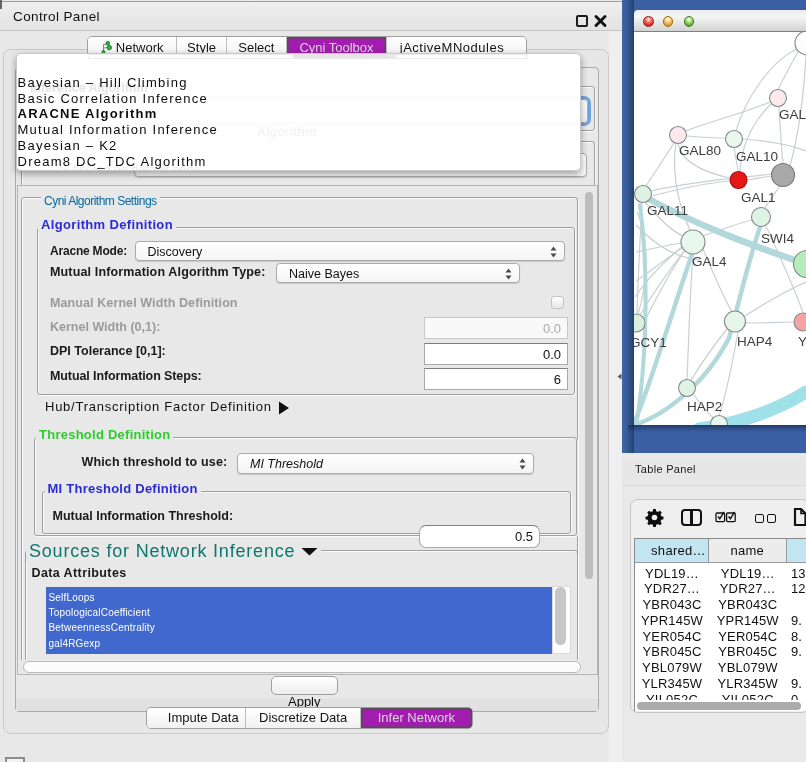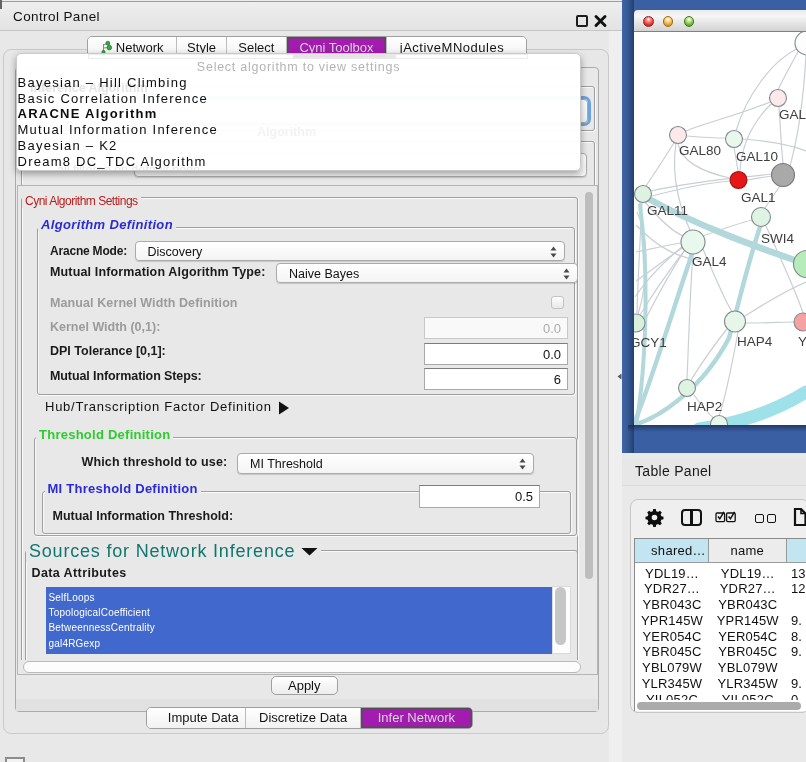--- a/index.html
+++ b/index.html
@@ -55,36 +55,36 @@
 <div class="combo" style="left:134px;top:99px;width:454px;height:24px;box-shadow:0 0 0 3px rgba(96,155,221,0.9);"></div>
 <div class="group" style="left:21px;top:141px;width:574px;height:46px;"></div>
 <div class="combo" style="left:134px;top:153px;width:453px;height:24px;"></div>
 
 <div class="abs" style="left:17px;top:185px;width:581px;height:490px;border:1px solid #b5b5b5;background:#e8e8e8;"></div>
 
 <div class="abs" style="left:0;top:186px;width:599px;height:474px;overflow:hidden;">
 <div class="abs" style="left:0;top:-186px;width:599px;height:762px;">
 
   <div class="group" style="left:21px;top:197px;width:557px;height:478px;">
-    <span class="gtitle" style="color:#b91c1c;font-size:12px;letter-spacing:-0.5px;left:0;top:-4px;">Cyni Algorithm Settings</span>
-  </div>
-
-  <div class="group" style="left:37px;top:227px;width:538px;height:168px;font-style:italic;">
+    <span class="gtitle" style="color:#0369a1;font-size:12px;letter-spacing:-0.5px;left:19px;top:-4px;">Cyni Algorithm Settings</span>
+  </div>
+
+  <div class="group" style="left:37px;top:227px;width:538px;height:168px;">
     <span class="gtitle" style="color:#2b2bd4;font-weight:bold;font-size:13px;letter-spacing:0.35px;left:0px;top:-11.5px;">Algorithm Definition</span>
   </div>
   <div class="lbl" style="left:50px;top:244px;font-size:12px;letter-spacing:-0.2px;">Aracne Mode:</div>
   <div class="combo" style="left:134.5px;top:240.5px;width:430.5px;height:20.5px;">
         <span class="tx">Discovery</span>
     <svg class="arrows" viewBox="0 0 9 14">
           <path d="M4.5,1.5 L7.5,5.5 L1.5,5.5 Z M4.5,12.5 L1.5,8.5 L7.5,8.5 Z" fill="#4a4a4a"></path>
         </svg>
       </div>
 
   <div class="lbl" style="left:50px;top:265px;letter-spacing:0.15px;">Mutual Information Algorithm Type:</div>
-  <div class="combo" style="left:276px;top:262.5px;width:302px;height:20.5px;">
+  <div class="combo" style="left:276px;top:262.5px;width:244px;height:20.5px;">
         <span class="tx">Naive Bayes</span>
     <svg class="arrows" viewBox="0 0 9 14">
           <path d="M4.5,1.5 L7.5,5.5 L1.5,5.5 Z M4.5,12.5 L1.5,8.5 L7.5,8.5 Z" fill="#4a4a4a"></path>
         </svg>
       </div>
 
   <div class="dlbl" style="left:50px;top:295.5px;letter-spacing:0.1px;">Manual Kernel Width Definition</div>
   <div class="abs" style="left:551px;top:296px;width:12.5px;height:12.5px;background:linear-gradient(#fdfdfd,#e8e8e8);border:1px solid #c3c3c3;border-radius:3px;"></div>
 
   <div class="dlbl" style="left:50px;top:319.5px;">Kernel Width (0,1):</div>
@@ -98,68 +98,67 @@
 
   <div class="abs" style="left:45px;top:398.5px;font-size:13px;letter-spacing:0.75px;color:#111;">Hub/Transcription Factor Definition</div>
   <svg class="abs" style="left:277px;top:400px;" width="13" height="16" viewBox="0 0 13 16">
         <path d="M2,1.5 L12,8 L2,14.5 Z" fill="#111"></path>
       </svg>
 
   <div class="group" style="left:34px;top:437px;width:542.5px;height:99px;">
     <span class="gtitle" style="color:#2ecc2e;font-weight:bold;font-size:13px;letter-spacing:0.25px;left:1px;top:-11.5px;">Threshold Definition</span>
   </div>
   <div class="lbl" style="left:81.5px;top:455px;letter-spacing:0.15px;">Which threshold to use:</div>
-  <div class="combo" style="left:237px;top:452.5px;width:297px;height:21.5px;">
+  <div class="combo" style="left:237px;top:452.5px;width:297px;height:21.5px;font-style:italic;">
         <span class="tx">MI Threshold</span>
     <svg class="arrows" viewBox="0 0 9 14">
           <path d="M4.5,1.5 L7.5,5.5 L1.5,5.5 Z M4.5,12.5 L1.5,8.5 L7.5,8.5 Z" fill="#4a4a4a"></path>
         </svg>
       </div>
 
   <div class="group" style="left:41.5px;top:491px;width:529.5px;height:43px;">
     <span class="gtitle" style="color:#2b2bd4;font-weight:bold;font-size:13px;letter-spacing:0.25px;left:2px;top:-11.5px;">MI Threshold Definition</span>
   </div>
   <div class="lbl" style="left:52.5px;top:508.5px;">Mutual Information Threshold:</div>
-  <div class="field" style="left:419px;top:485px;width:121px;height:23px;">0.5</div>
+  <div class="field" style="left:419px;top:525px;width:121px;height:23px;border-radius:7px;">0.5</div>
 
   <div class="group" style="left:25px;top:550px;width:552.5px;height:125px;">
     <span class="gtitle" style="color:#0f766e;font-size:18px;letter-spacing:0.8px;left:0;top:-10.5px;">Sources for Network Inference <svg width="17" height="9" viewBox="0 0 17 9" style="vertical-align:1px;">
             <path d="M0.5,1 L16.5,1 L8.5,8.5 Z" fill="#111"></path>
           </svg></span>
   </div>
   <div class="lbl" style="left:31.5px;top:566px;letter-spacing:0.4px;">Data Attributes</div>
   <div class="abs" style="left:45.8px;top:587px;width:506px;height:67px;background:#4168cc;overflow:hidden;">
     <div style="position:absolute;left:2.7px;top:2.5px;font-size:10px;color:#fff;line-height:15.4px;letter-spacing:0.2px;">SelfLoops<br>TopologicalCoefficient<br>BetweennessCentrality<br>gal4RGexp</div>
   </div>
   <div class="abs" style="left:551.8px;top:586px;width:19px;height:68px;background:#fdfdfd;border:1px solid #dadada;"></div>
   <div class="abs" style="left:555px;top:587px;width:11px;height:58px;background:#c6c6c6;border-radius:6px;"></div>
 </div>
 </div>
 
 <div class="abs" style="left:584.5px;top:192px;width:8.5px;height:387px;background:#bdbdbd;border-radius:5px;"></div>
 <div class="abs" style="left:23px;top:661px;width:558px;height:12px;background:#fcfcfc;border:1px solid #bababa;border-radius:7px;"></div>
 
 <div class="abs" style="left:16px;top:699px;width:582px;height:12px;background:#e1e1e1;"></div>
 
-<div class="abs" style="left:271px;top:675.5px;width:66.5px;height:19px;background:linear-gradient(#ffffff,#ededed);border:1px solid #9f9f9f;border-radius:5px;text-align:center;font-size:13px;color:#111;padding-top:1px;">Apply</div>
+<div class="abs" style="left:271px;top:675.5px;width:66.5px;height:19px;background:linear-gradient(#ffffff,#ededed);border:1px solid #9f9f9f;border-radius:5px;text-align:center;font-size:13px;color:#111;padding-top:17px;">Apply</div>
 
 <div class="abs" style="left:146px;top:707px;width:327px;height:21.5px;border:1px solid #9f9f9f;border-radius:5px;display:flex;overflow:hidden;">
   <div class="tabseg" style="width:100px;padding-left:14px;">Impute Data</div>
   <div class="tabseg" style="width:115px;">Discretize Data</div>
   <div class="tabseg sel" style="width:112px;">Infer Network</div>
 </div>
 
 <div class="abs" style="left:5px;top:757px;width:20px;height:14px;border:2px solid #8c8c8c;background:#f2f2f2;"></div>
 
 <div class="abs" style="left:16px;top:52.5px;width:565px;height:118px;background:rgba(255,255,255,0.97);border:1px solid #c9c9c9;border-radius:5px;box-shadow:0 3px 7px rgba(0,0,0,0.35);overflow:hidden;">
   <div style="position:absolute;left:0;top:0;width:100%;height:5px;opacity:0.15;">
     <div style="position:absolute;left:71px;top:0;width:440px;height:5px;background:#fff;border:1px solid #888;"></div>
     <div style="position:absolute;left:276px;top:0;width:103px;height:5px;background:#6f6f6f;"></div>
   </div>
-  <div style="position:absolute;left:0;top:6px;width:100%;text-align:center;font-size:12.5px;color:#b4b4b4;letter-spacing:0.75px;">Select algorithm to view settings</div>
   <div style="position:absolute;left:13px;top:27px;font-size:12.5px;color:#e5e5e5;font-weight:bold;">Inference Algorithm</div>
   <div style="position:absolute;left:240px;top:71px;font-size:12.5px;color:#f3f3f3;font-weight:bold;">Algorithm</div>
   <div style="position:absolute;left:40px;top:109px;font-size:12.5px;color:#e9e9e9;">all filtered on default node</div>
   <div style="position:absolute;left:0.5px;top:21.5px;font-size:13px;color:#0d0d0d;line-height:15.7px;letter-spacing:1.25px;">
     Bayesian – Hill Climbing<br>
     Basic Correlation Inference<br>
     <b>ARACNE Algorithm</b><br>
     Mutual Information Inference<br>
     Bayesian – K2<br>
     Dream8 DC_TDC Algorithm
@@ -253,21 +252,21 @@
     <text x="737" y="345.5">HAP4</text>
     <text x="798" y="345.5">Y</text>
     <text x="687" y="410.5">HAP2</text>
   </g>
 </svg>
 </div>
 <div class="abs" style="left:628px;top:425px;width:178px;height:7px;background:linear-gradient(rgba(10,20,50,0.5),rgba(10,20,50,0));"></div>
 
 <div class="abs" style="left:622px;top:453px;width:184px;height:309px;background:#e9e9e9;"></div>
 <div class="abs" style="left:622px;top:458px;width:184px;height:28px;background:#e7e7e7;border-bottom:1px solid #dcdcdc;"></div>
-<div class="abs" style="left:635px;top:462.5px;font-size:14px;color:#1a1a1a;letter-spacing:0.3px;text-align:right;">Table Panel</div>
+<div class="abs" style="left:635px;top:462.5px;font-size:11px;color:#1a1a1a;letter-spacing:0.3px;text-align:right;">Table Panel</div>
 
 <div class="abs" style="left:630px;top:499px;width:180px;height:214px;border:1px solid #c6c6c6;border-radius:8px;background:#efefef;"></div>
 
 <svg class="abs" style="left:645px;top:508px;" width="19" height="19" viewBox="0 0 19 19">
   <path fill="#0d0d0d" d="M8.2,1 L10.8,1 L11.2,3.2 a6.5,6.5 0 0 1 1.8,0.75 L14.9,2.7 L16.8,4.6 L15.55,6.5 a6.5,6.5 0 0 1 0.75,1.8 L18.5,8.7 L18.5,11.3 L16.3,11.7 a6.5,6.5 0 0 1 -0.75,1.8 L16.8,15.4 L14.9,17.3 L13,16.05 a6.5,6.5 0 0 1 -1.8,0.75 L10.8,19 L8.2,19 L7.8,16.8 a6.5,6.5 0 0 1 -1.8,-0.75 L4.1,17.3 L2.2,15.4 L3.45,13.5 a6.5,6.5 0 0 1 -0.75,-1.8 L0.5,11.3 L0.5,8.7 L2.7,8.3 a6.5,6.5 0 0 1 0.75,-1.8 L2.2,4.6 L4.1,2.7 L6,3.95 a6.5,6.5 0 0 1 1.8,-0.75 Z M9.5,6.7 a2.8,2.8 0 1 0 0,5.6 a2.8,2.8 0 1 0 0,-5.6 Z"></path>
 </svg>
 <div class="abs" style="left:681px;top:509px;width:21px;height:17px;border:2.6px solid #111;border-radius:4px;"></div>
 <div class="abs" style="left:690.2px;top:511px;width:2.6px;height:13px;background:#111;"></div>
 <svg class="abs" style="left:715px;top:510px;" width="22" height="13" viewBox="0 0 22 13">
   <rect x="1" y="3" width="8.6" height="8.6" fill="none" stroke="#111" stroke-width="1.3" rx="1"></rect>

